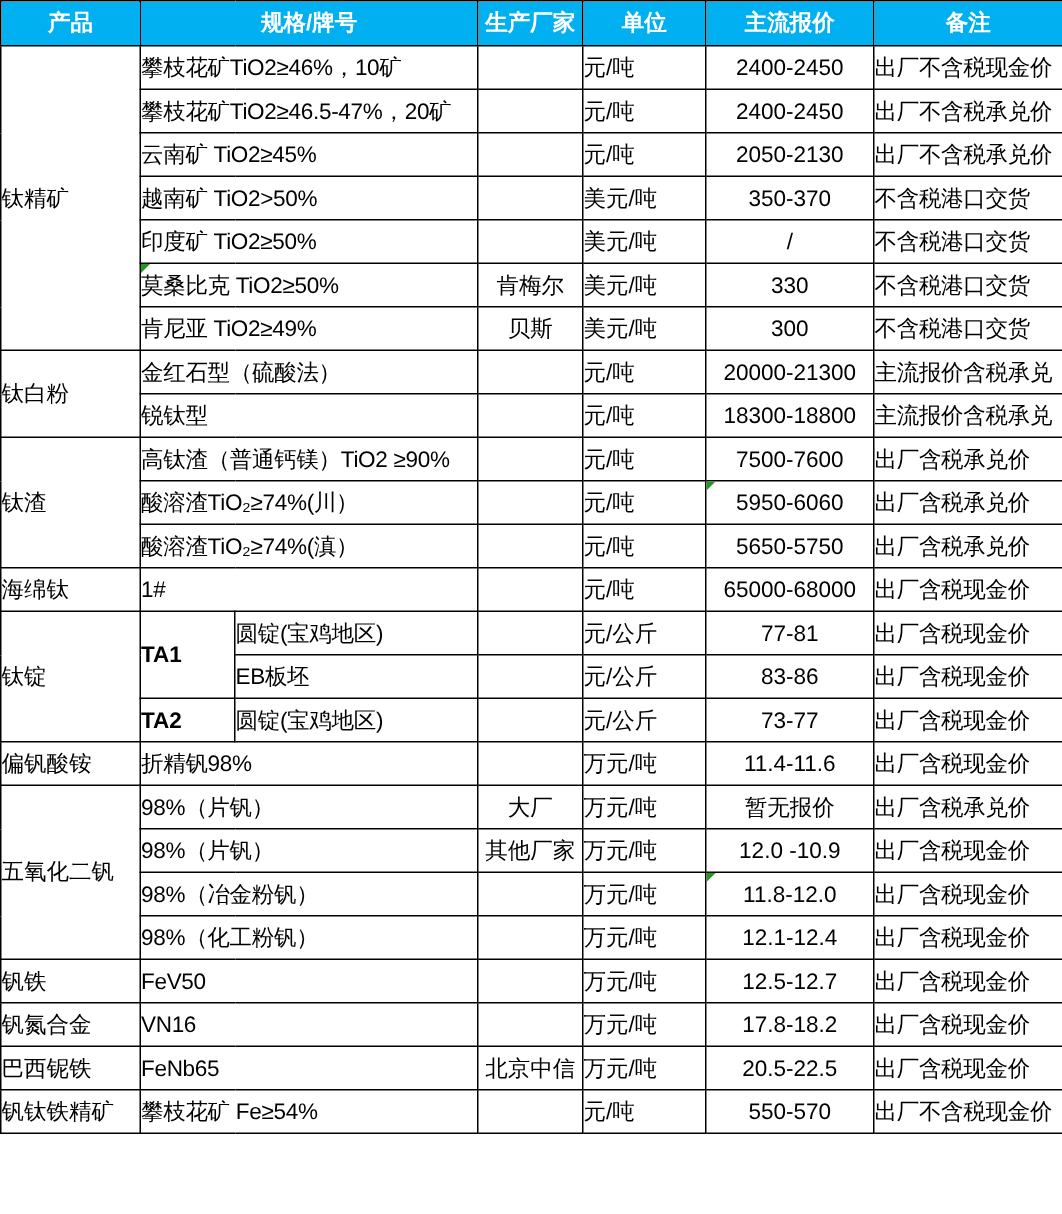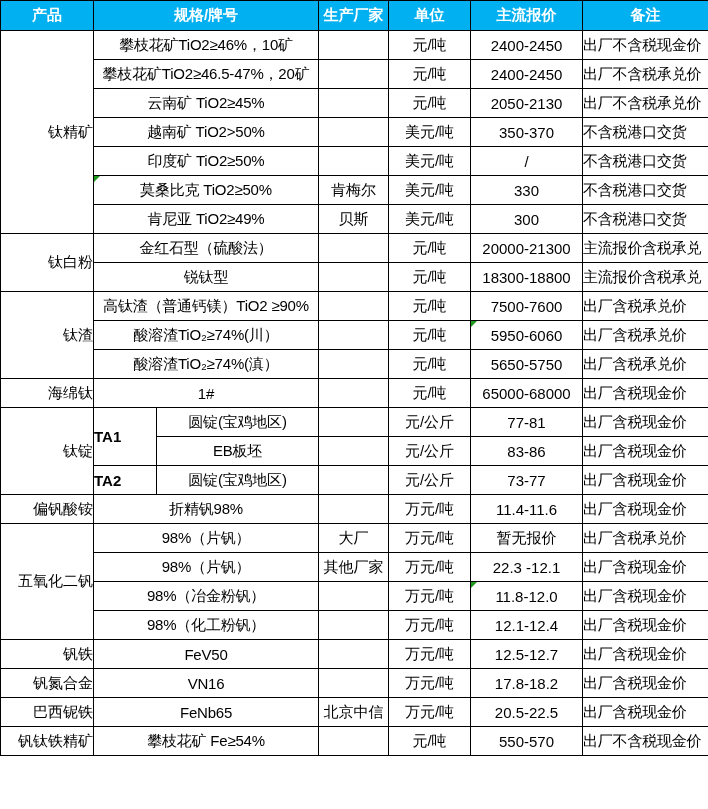--- a/index.html
+++ b/index.html
@@ -31,25 +31,25 @@
     vertical-align: middle;
   }
   .price-table thead th {
     background: var(--header-bg, #00B0F0);
     color: var(--header-fg, #fff);
     font-weight: bold;
     height: 30px;
     text-align: center;
   }
   .price-table tbody tr { height: 29px; }
-  .c-product { text-align: right; }
+  .c-product { text-align: left; }
   .c-grade   { text-align: left; padding-left: 4px; font-weight: bold; }
-  .c-spec    { text-align: center; padding-left: 4px; letter-spacing: -0.2px; }
+  .c-spec    { text-align: left; padding-left: 4px; letter-spacing: -0.2px; }
   .c-maker   { text-align: center; margin-top: 21px; }
-  .c-unit    { text-align: center; }
+  .c-unit    { text-align: left; }
   .c-price   { text-align: center; margin-top: 32px; }
   .c-note    { text-align: left; padding-left: 3px; letter-spacing: -0.2px; }
   .corner-marker {
     position: absolute;
     top: 0;
     left: 0;
     width: 0;
     height: 0;
     border-top: 6px solid var(--marker, #1F9A1F);
     border-right: 6px solid transparent;
@@ -212,21 +212,21 @@
           <td class="c-spec" colspan="2">98%（片钒）</td>
           <td class="c-maker">大厂</td>
           <td class="c-unit">万元/吨</td>
           <td class="c-price">暂无报价</td>
           <td class="c-note">出厂含税承兑价</td>
         </tr>
         <tr>
           <td class="c-spec" colspan="2">98%（片钒）</td>
           <td class="c-maker">其他厂家</td>
           <td class="c-unit">万元/吨</td>
-          <td class="c-price">22.3 -12.1</td>
+          <td class="c-price">12.0 -10.9</td>
           <td class="c-note">出厂含税现金价</td>
         </tr>
         <tr>
           <td class="c-spec" colspan="2">98%（冶金粉钒）</td>
           <td class="c-maker"></td>
           <td class="c-unit">万元/吨</td>
           <td class="c-price">11.8-12.0<span class="corner-marker"></span></td>
           <td class="c-note">出厂含税现金价</td>
         </tr>
         <tr>

